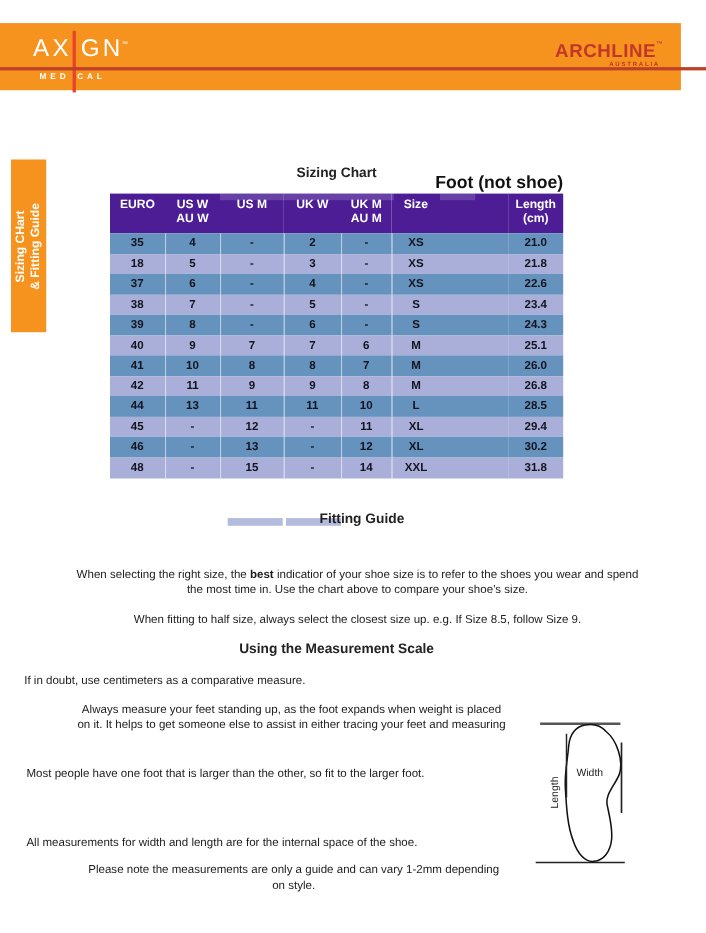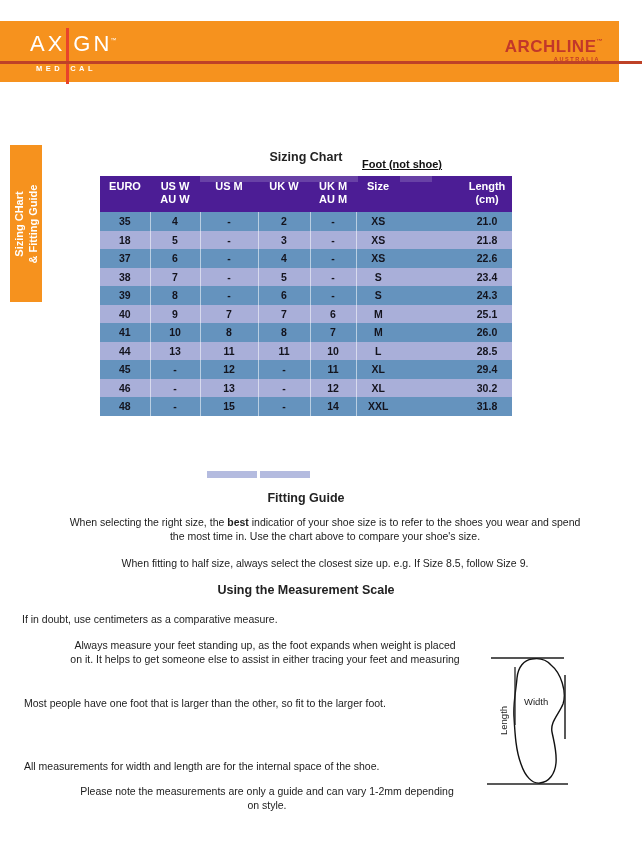--- a/index.html
+++ b/index.html
@@ -29,43 +29,43 @@
   .archline-sub { font-size:5.5px; font-weight:700; letter-spacing:1.6px; margin-top:0; padding-right:3px; }
 
   
   .side-tab { position:absolute; left:10px; top:145px; width:32px; height:157px; background:#F6921E; }
   .side-tab-text { position:absolute; left:50%; top:50%; transform:translate(-50%,-50%) rotate(-90deg);
     color:#fff; font-weight:700; font-size:11px; line-height:13.5px; white-space:nowrap; text-align:center; }
 
   
   .chart-title { position:absolute; left:100px; top:150px; width:412px; text-align:center;
     font-size:12.5px; font-weight:700; color:#222; }
-  .foot-note { position:absolute; left:362px; top:158px; width:150px; 
-    font-size:11px; font-weight:700; color:#111;text-decoration:underline; }
+  .foot-note { position:absolute; left:362px; top:158px; width:150px; text-align:right;
+    font-size:16px; font-weight:700; color:#111; }
 
   table.size-table { position:absolute; left:100px; top:176px; width:412px;
     border-collapse:collapse; table-layout:fixed; }
   .size-table thead tr { background:#4c1d95; }
   .size-table th { color:#fff; font-weight:700; font-size:11px; line-height:13px;
     text-align:center; vertical-align:top; padding:4px 0 0 0; height:32px; }
   .size-table td { font-size:10.5px; font-weight:700; color:#14141e; text-align:center;
     height:18.55px; line-height:18.55px; padding:0; }
   .size-table td.sep { border-right:1px solid rgba(255,255,255,0.55); }
   .size-table tbody tr:nth-child(odd)  { background:#6593BE; }
   .size-table tbody tr:nth-child(even) { background:#A9AFD9; }
 
   .header-highlight-a { position:absolute; left:200px; top:176px; width:158px; height:6px; background:rgba(255,255,255,0.16); }
   .header-highlight-b { position:absolute; left:400px; top:176px; width:32px; height:6px; background:rgba(255,255,255,0.16); }
   .under-tab-a { position:absolute; left:207px; top:471px; width:50px; height:7px; background:#B4BBDF; }
   .under-tab-b { position:absolute; left:260px; top:471px; width:50px; height:7px; background:#B4BBDF; }
 
   
   .sec-heading { position:absolute; left:0; width:612px; text-align:center;
     font-size:12.5px; font-weight:700; color:#222; }
-  .fitting-heading { top:491px; }
+  .fitting-heading { top:464px;padding-left:23px; }
   .measure-heading { top:583px; }
   .para { position:absolute; left:22px; font-size:10.5px; line-height:13.5px; color:#1c1c1c;text-align:center; }
   .p1 { top:516px; width:606px; }
   .p2 { top:557px; width:606px; }
   .m1 { top:613px; }
   .m2 { top:639px; width:486px; }
   .m3 { top:697px; left:24px; }
   .m4 { top:760px; left:24px; }
   .m5 { top:785px; left:24px; width:486px; }
 
@@ -223,20 +223,30 @@
           <td class="sep">41</td>
           <td class="sep">10</td>
           <td class="sep">8</td>
           <td class="sep">8</td>
           <td class="sep">7</td>
           <td>M</td>
           <td></td>
           <td>26.0</td>
         </tr>
         <tr>
+          <td class="sep">42</td>
+          <td class="sep">11</td>
+          <td class="sep">9</td>
+          <td class="sep">9</td>
+          <td class="sep">8</td>
+          <td>M</td>
+          <td></td>
+          <td>26.8</td>
+        </tr>
+        <tr>
           <td class="sep">44</td>
           <td class="sep">13</td>
           <td class="sep">11</td>
           <td class="sep">11</td>
           <td class="sep">10</td>
           <td>L</td>
           <td></td>
           <td>28.5</td>
         </tr>
         <tr>

